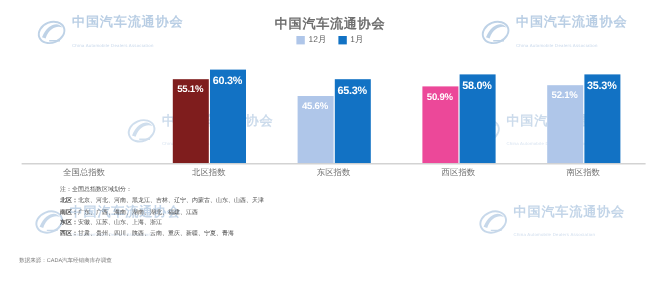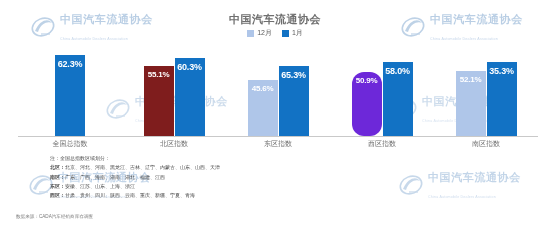--- a/index.html
+++ b/index.html
@@ -263,23 +263,20 @@
   </span>
   <span class="legend-item">
     <span class="legend-swatch" style="background:#1272C4;"></span>
     <span>1月</span>
   </span>
 </div>
 
 <div class="plot">
 
   <div class="group">
-    <div class="bar curr" style="height:81px;background:#1272C4;">
-      <span class="bar-label">62.3%</span>
-    </div>
   </div>
 
   <div class="group">
     <div class="bar prev" style="height:70px;background:#7f1d1d;">
       <span class="bar-label">55.1%</span>
     </div>
     <div class="bar curr" style="height:78px;background:#1272C4;">
       <span class="bar-label">60.3%</span>
     </div>
   </div>
@@ -287,21 +284,21 @@
   <div class="group">
     <div class="bar prev" style="height:56px;background:#AFC6E9;">
       <span class="bar-label">45.6%</span>
     </div>
     <div class="bar curr" style="height:70px;background:#1272C4;">
       <span class="bar-label">65.3%</span>
     </div>
   </div>
 
   <div class="group">
-    <div class="bar prev" style="height:64px;background:#6d28d9;border-radius:12px;">
+    <div class="bar prev" style="height:64px;background:#ec4899;">
       <span class="bar-label">50.9%</span>
     </div>
     <div class="bar curr" style="height:74px;background:#1272C4;">
       <span class="bar-label">58.0%</span>
     </div>
   </div>
 
   <div class="group">
     <div class="bar prev" style="height:65px;background:#AFC6E9;">
       <span class="bar-label">52.1%</span>

